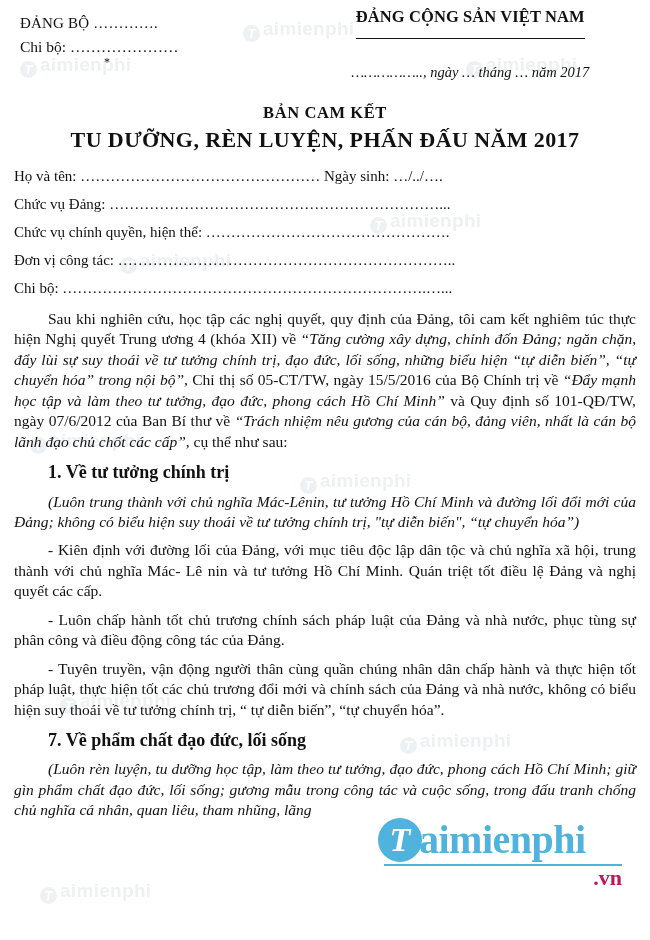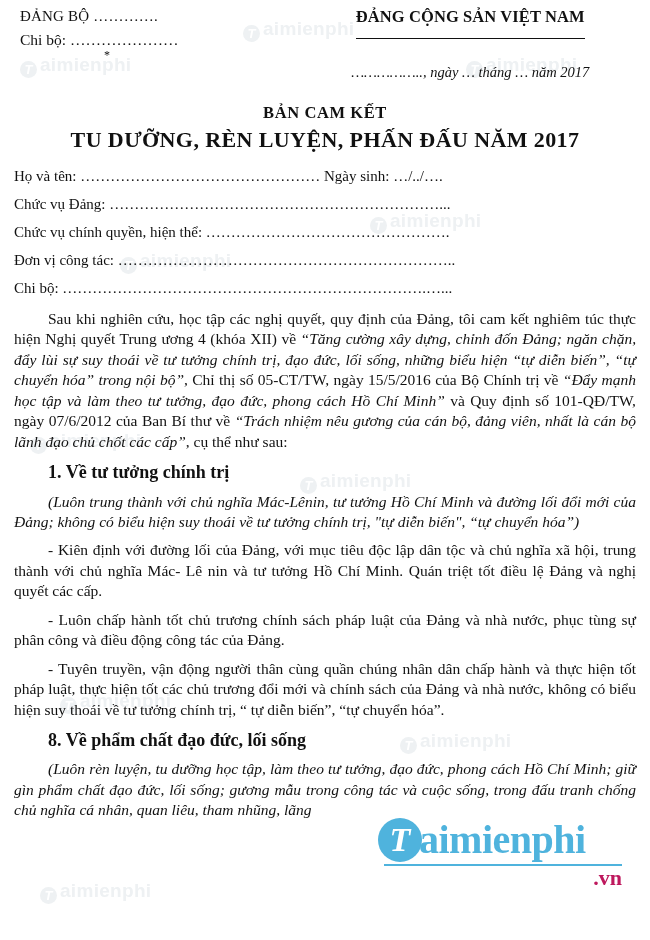--- a/index.html
+++ b/index.html
@@ -51,21 +51,21 @@
   .header {
     display: flex;
     padding: 7px 16px 0 16px;
   }
   .hdr-left { width: 47%; }
   .hdr-right { width: 53%; text-align: center; }
 
   .org-line {
     font-size: 15px;
     letter-spacing: .2px;
-    margin: 1px 0 6px 4px;
+    margin: 8px 0 6px 4px;
     white-space: nowrap;
   }
   .cell-line {
     font-size: 15.5px;
     font-weight: normal;
     margin: 0 0 0 4px;
     white-space: nowrap;
   }
   .star-line {
     font-size: 12px;
@@ -258,21 +258,21 @@
 
       <div class="gap"></div>
       <p class="para dash">- Kiên định với đường lối của Đảng, với mục tiêu độc lập dân tộc và chủ nghĩa xã hội, trung thành với chủ nghĩa Mác- Lê nin và tư tưởng Hồ Chí Minh. Quán triệt tốt điều lệ Đảng và nghị quyết các cấp.</p>
 
       <div class="gap"></div>
       <p class="para dash">- Luôn chấp hành tốt chủ trương chính sách pháp luật của Đảng và nhà nước, phục tùng sự phân công và điều động công tác của Đảng.</p>
 
       <div class="gap"></div>
       <p class="para dash">- Tuyên truyền, vận động người thân cùng  quần chúng nhân dân chấp hành và thực hiện tốt pháp luật, thực hiện tốt các chủ trương đổi mới và chính sách của Đảng và nhà nước, không có biểu hiện suy thoái về tư tưởng chính trị, “ tự diễn biến”, “tự chuyển hóa”.</p>
 
-      <h3 class="section">8. Về phẩm chất đạo đức, lối sống</h3>
+      <h3 class="section">7. Về phẩm chất đạo đức, lối sống</h3>
 
       <p class="para italic">(Luôn rèn luyện, tu dưỡng học tập, làm theo tư tưởng, đạo đức, phong cách Hồ Chí Minh; giữ gìn phẩm chất đạo đức, lối sống; gương mẫu trong công tác và cuộc sống, trong đấu tranh chống chủ nghĩa cá nhân, quan liêu, tham nhũng, lãng</p>
 
     </div>
   </div>
 
   <div id="fg-watermark">
     <div class="wm-row">
       <span class="wm-circle">T</span>
       <span class="wm-text"><span>aimienphi</span></span>

